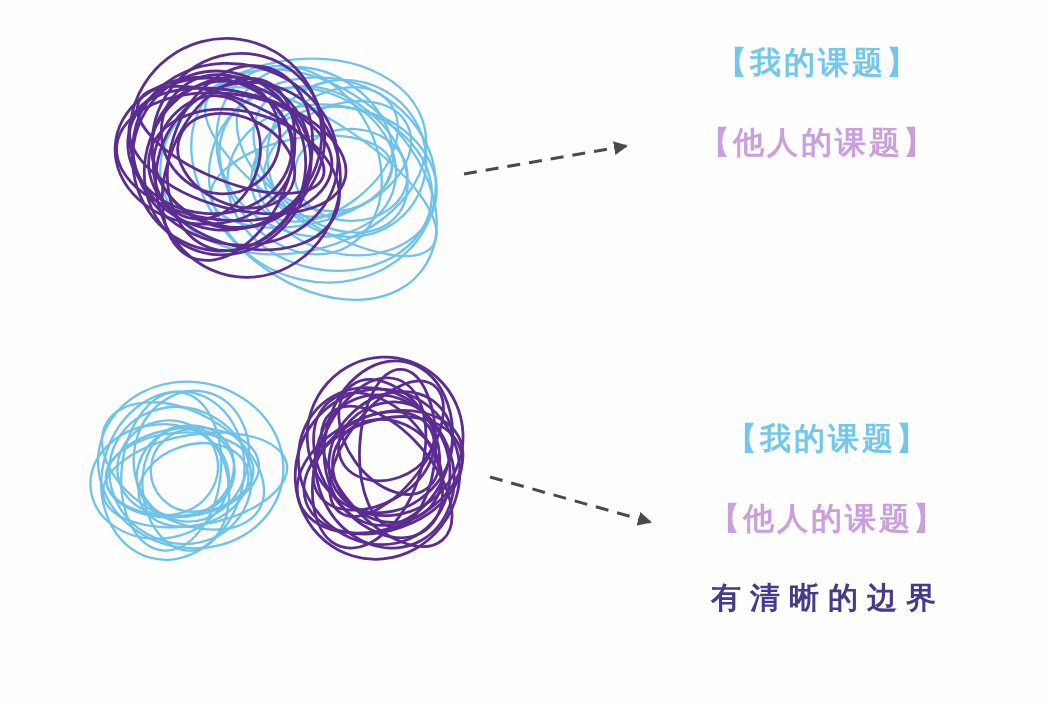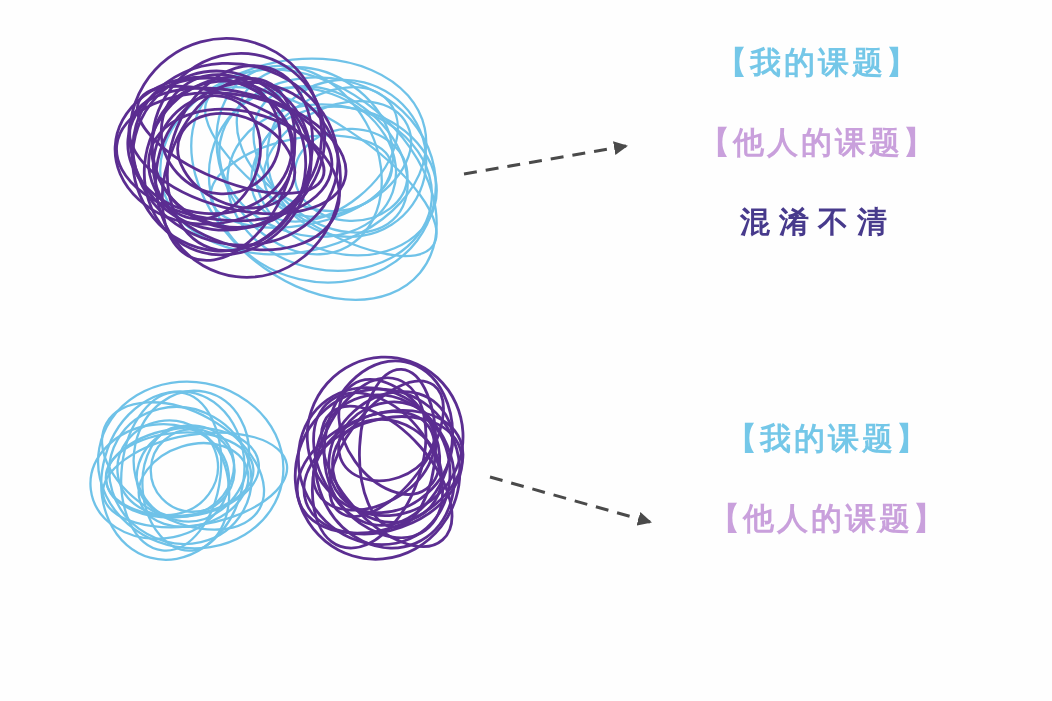--- a/index.html
+++ b/index.html
@@ -68,21 +68,20 @@
       <marker id="ah1" markerWidth="16" markerHeight="14" refX="12" refY="7" orient="auto" markerUnits="userSpaceOnUse">
         <path class="arrow-head" d="M0,0 L14,7 L0,14 Z"></path>
       </marker>
     </defs>
     <line class="arrow-line" x1="6" y1="41" x2="168" y2="13" marker-end="url(#ah1)"></line>
   </svg>
 
   <div class="labels" style="left:630px;top:42px;width:360px;">
     <div class="label-line label-mine">【我的课题】</div>
     <div class="label-line label-others">【他人的课题】</div>
-    <div class="label-line label-caption">混淆不清</div>
   </div>
 
   <svg id="scribble-bottom" class="scribble-svg" style="left:60px;top:360px;" width="420" height="220" viewBox="0 0 420 220">
       <ellipse cx="114.7" cy="113.6" rx="72.2" ry="67.3" transform="rotate(29.8 110 110)" class="loop-blue"></ellipse>
       <ellipse cx="111.3" cy="114.3" rx="73.9" ry="41.5" transform="rotate(-4.2 110 110)" class="loop-blue"></ellipse>
       <ellipse cx="106.5" cy="116.7" rx="70.3" ry="85.2" transform="rotate(15.4 110 110)" class="loop-blue"></ellipse>
       <ellipse cx="100.3" cy="105.9" rx="50.4" ry="47.2" transform="rotate(-10.5 110 110)" class="loop-blue"></ellipse>
       <ellipse cx="114.2" cy="113.0" rx="76.7" ry="44.3" transform="rotate(-6.9 110 110)" class="loop-blue"></ellipse>
       <ellipse cx="121.6" cy="102.8" rx="93.0" ry="83.0" transform="rotate(10.5 110 110)" class="loop-blue"></ellipse>
       <ellipse cx="120.4" cy="128.9" rx="56.0" ry="40.2" transform="rotate(-17.3 110 110)" class="loop-blue"></ellipse>
@@ -118,15 +117,16 @@
       <marker id="ah2" markerWidth="16" markerHeight="14" refX="12" refY="7" orient="auto" markerUnits="userSpaceOnUse">
         <path class="arrow-head" d="M0,0 L14,7 L0,14 Z"></path>
       </marker>
     </defs>
     <line class="arrow-line" x1="7" y1="12" x2="167" y2="57" marker-end="url(#ah2)"></line>
   </svg>
 
   <div class="labels" style="left:640px;top:418px;width:360px;">
     <div class="label-line label-mine">【我的课题】</div>
     <div class="label-line label-others">【他人的课题】</div>
+    <div class="label-line label-caption">有清晰的边界</div>
   </div>
 
 </div>
 
 </body></html>

